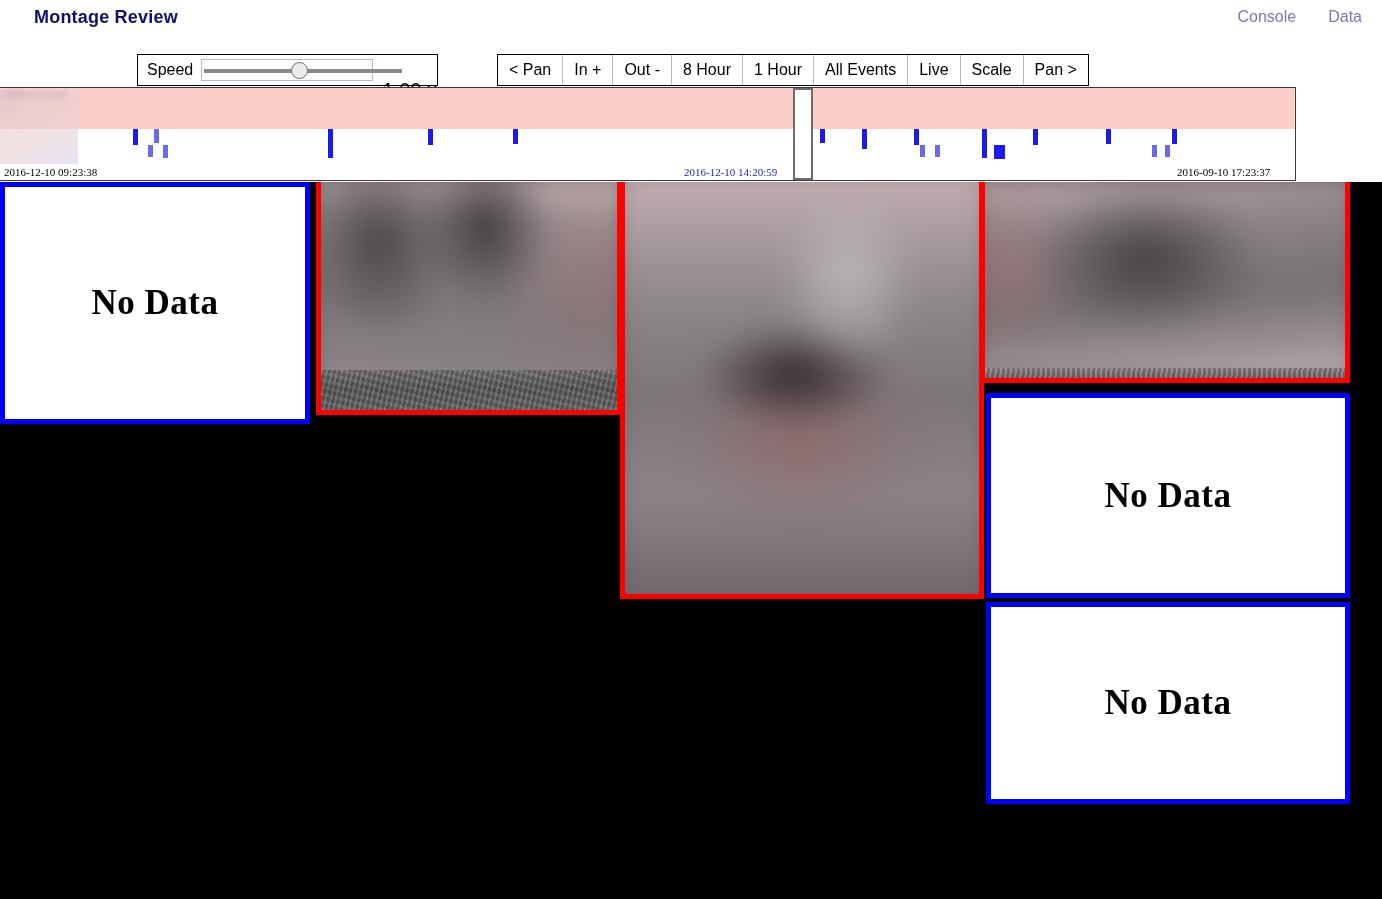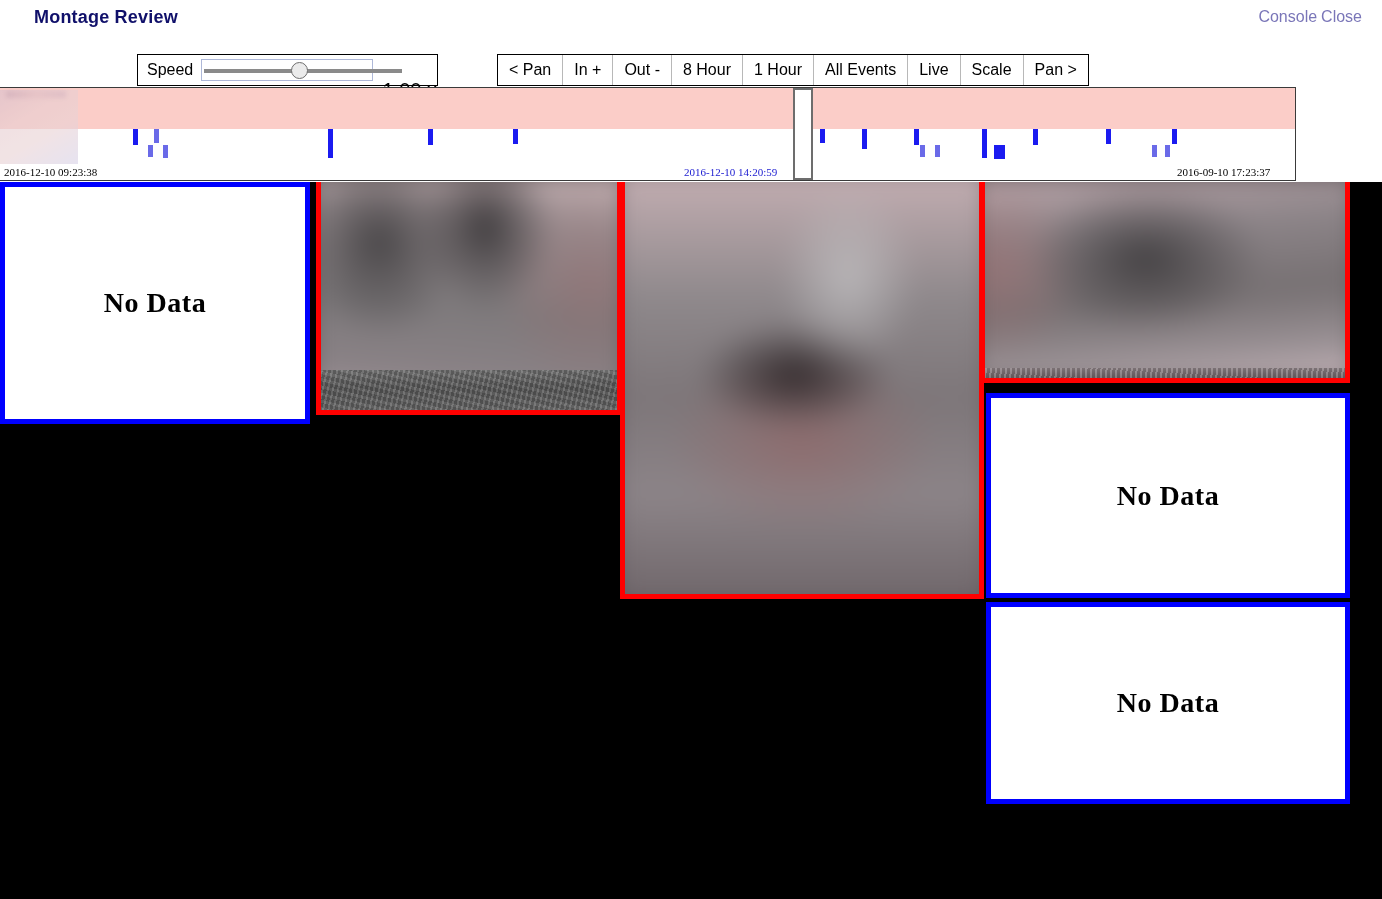--- a/index.html
+++ b/index.html
@@ -34,21 +34,21 @@
     font-weight: bold;
     color: #10106a;
     letter-spacing: 0.2px;
     white-space: nowrap;
   }
   #header-links {
     position: absolute;
     right: 32px;
     top: 8px;
     display: flex;
-    gap: 4px;
+    gap: 32px;
   }
   .header-link {
     font-size: 16px;
     color: #7a76b8;
     text-decoration: none;
     cursor: pointer;
     white-space: nowrap;
   }
 
   
@@ -230,21 +230,21 @@
   .cell.nodata {
     background: #ffffff;
     border: 5px solid #0000ff;
     display: flex;
     align-items: center;
     justify-content: center;
   }
   .nodata-text {
     font-family: "Liberation Serif", serif;
     font-weight: bold;
-    font-size: 28px;
+    font-size: 35px;
     color: #000000;
     letter-spacing: 0.5px;
     user-select: none;
   }
   .cell.video {
     border: 5px solid #ff0000;
     background: #4a4446;
   }
 
   .vid-surface {
@@ -301,21 +301,21 @@
 </style>
 </head>
 <body>
 
 <div id="app">
 
   <div id="header">
     <div id="page-title">Montage Review</div>
     <div id="header-links">
       <span class="header-link">Console</span>
-      <span class="header-link">Close</span>
+      <span class="header-link">Data</span>
     </div>
   </div>
 
   <div id="controls">
 
     <div id="speed-box">
       <span id="speed-label">Speed</span>
       <div id="speed-slider-wrap">
         <div id="speed-track"></div>
         <div id="speed-thumb"></div>

